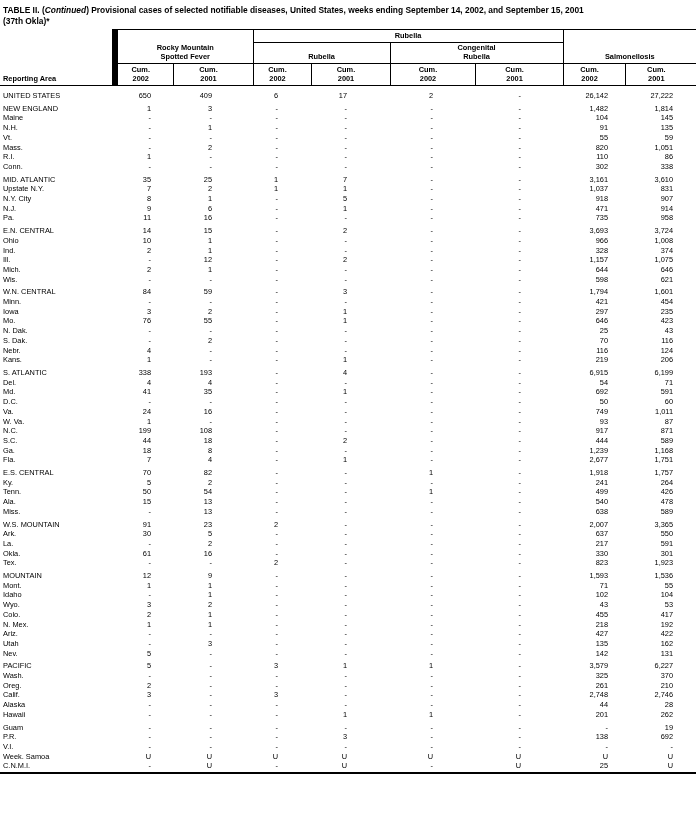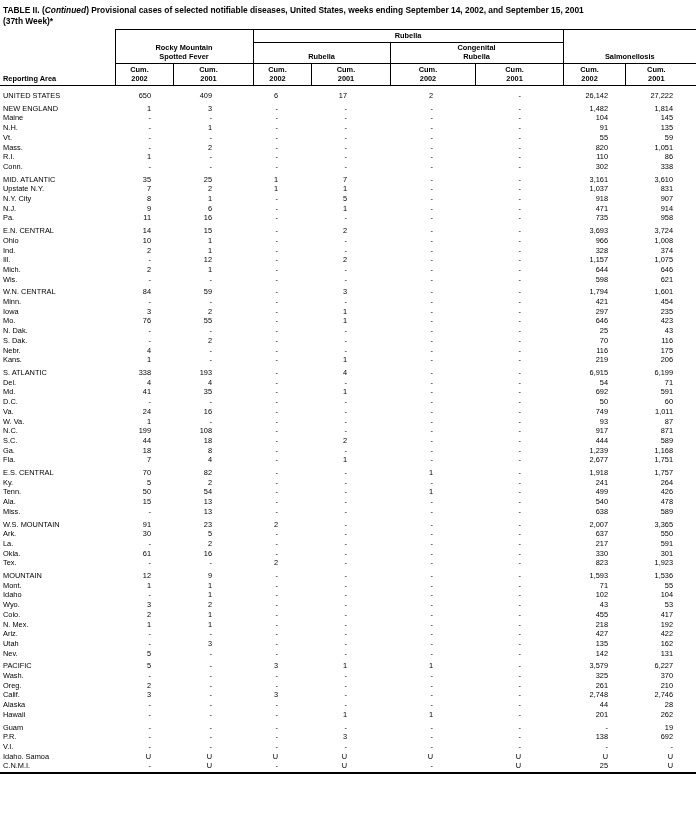--- a/index.html
+++ b/index.html
@@ -10,21 +10,21 @@
   #title .t-line1{white-space:nowrap;}
   
   table{border-collapse:collapse;table-layout:fixed;width:696px;}
   th,td{padding:0;margin:0;}
   thead th{font-size:7.4px;font-weight:bold;line-height:9px;vertical-align:bottom;white-space:pre-line;margin-left:21px;}
   .bt{border-top:1px solid #000;}
   .bb{border-bottom:1px solid #000;}
   .bl{border-left:1px solid #000;}
   .br{border-right:1px solid #000;}
   th.ra-cell{text-align:left;vertical-align:bottom;padding:0 0 2px 3px;
-             border-right:1px solid #000000;border-bottom:1px solid #000;}
+             border-right:6px solid #000000;border-bottom:1px solid #000;}
   th.grp{text-align:center;padding-bottom:2px;}
   th.cum{text-align:center;padding-bottom:2px;padding-right:9px;}
   tr.hr1{height:13px;} tr.hr2{height:21px;} tr.hr3{height:22px;}
   tbody td{font-size:7.4px;line-height:9.7px;white-space:nowrap;vertical-align:bottom;}
   tbody td.area{text-align:left;padding-left:3px;}
   tbody td.num{text-align:right;}
   td.v1{padding-right:22px;} td.v2{padding-right:41px;}
   td.v3{padding-right:33px;} td.v4{padding-right:43px;}
   td.v5{padding-right:42px;} td.v6{padding-right:42px;}
   td.v7{padding-right:17px;} td.v8{padding-right:23px;}
@@ -36,21 +36,21 @@
   #footnotes .leg2{display:inline-block;width:113px;}
   #footnotes .leg3{display:inline-block;}
 </style>
 </head>
 <body>
 
 <div id="page" data-name="mmwr-table-page">
 
   <div id="title" data-name="table-title">
     <div class="t-line1" data-name="table-title-line1"><span>TABLE II. (</span><i>Continued</i><span>) Provisional cases of selected notifiable diseases, United States, weeks ending September 14, 2002, and September 15, 2001</span></div>
-    <div class="t-line2" data-name="table-title-line2"><span>(37th Week)*</span></div>
+    <div class="t-line2" data-name="table-title-line2"><span>(37th Okla)*</span></div>
   </div>
 
   <table data-name="notifiable-diseases-table">
     <colgroup>
       <col style="width:115px">
         <col style="width:58px">
         <col style="width:80px">
       <col style="width:58px">
         <col style="width:79px">
         <col style="width:85px">
@@ -383,21 +383,21 @@
         </tr>
         <tr data-name="table-row">
           <td class="area" data-name="reporting-area-cell">Nebr.</td>
           <td class="num v1" data-name="value-cell">4</td>
           <td class="num v2" data-name="value-cell">-</td>
           <td class="num v3" data-name="value-cell">-</td>
           <td class="num v4" data-name="value-cell">-</td>
           <td class="num v5" data-name="value-cell">-</td>
           <td class="num v6" data-name="value-cell">-</td>
           <td class="num v7" data-name="value-cell">116</td>
-          <td class="num v8" data-name="value-cell">175</td>
+          <td class="num v8" data-name="value-cell">124</td>
         </tr>
         <tr data-name="table-row">
           <td class="area" data-name="reporting-area-cell">Kans.</td>
           <td class="num v1" data-name="value-cell">1</td>
           <td class="num v2" data-name="value-cell">-</td>
           <td class="num v3" data-name="value-cell">-</td>
           <td class="num v4" data-name="value-cell">1</td>
           <td class="num v5" data-name="value-cell">-</td>
           <td class="num v6" data-name="value-cell">-</td>
           <td class="num v7" data-name="value-cell">219</td>
@@ -833,21 +833,21 @@
           <td class="num v1" data-name="value-cell">-</td>
           <td class="num v2" data-name="value-cell">-</td>
           <td class="num v3" data-name="value-cell">-</td>
           <td class="num v4" data-name="value-cell">-</td>
           <td class="num v5" data-name="value-cell">-</td>
           <td class="num v6" data-name="value-cell">-</td>
           <td class="num v7" data-name="value-cell">-</td>
           <td class="num v8" data-name="value-cell">-</td>
         </tr>
         <tr data-name="table-row">
-          <td class="area" data-name="reporting-area-cell">Idaho. Samoa</td>
+          <td class="area" data-name="reporting-area-cell">Week. Samoa</td>
           <td class="num v1" data-name="value-cell">U</td>
           <td class="num v2" data-name="value-cell">U</td>
           <td class="num v3" data-name="value-cell">U</td>
           <td class="num v4" data-name="value-cell">U</td>
           <td class="num v5" data-name="value-cell">U</td>
           <td class="num v6" data-name="value-cell">U</td>
           <td class="num v7" data-name="value-cell">U</td>
           <td class="num v8" data-name="value-cell">U</td>
         </tr>
         <tr data-name="table-row">

